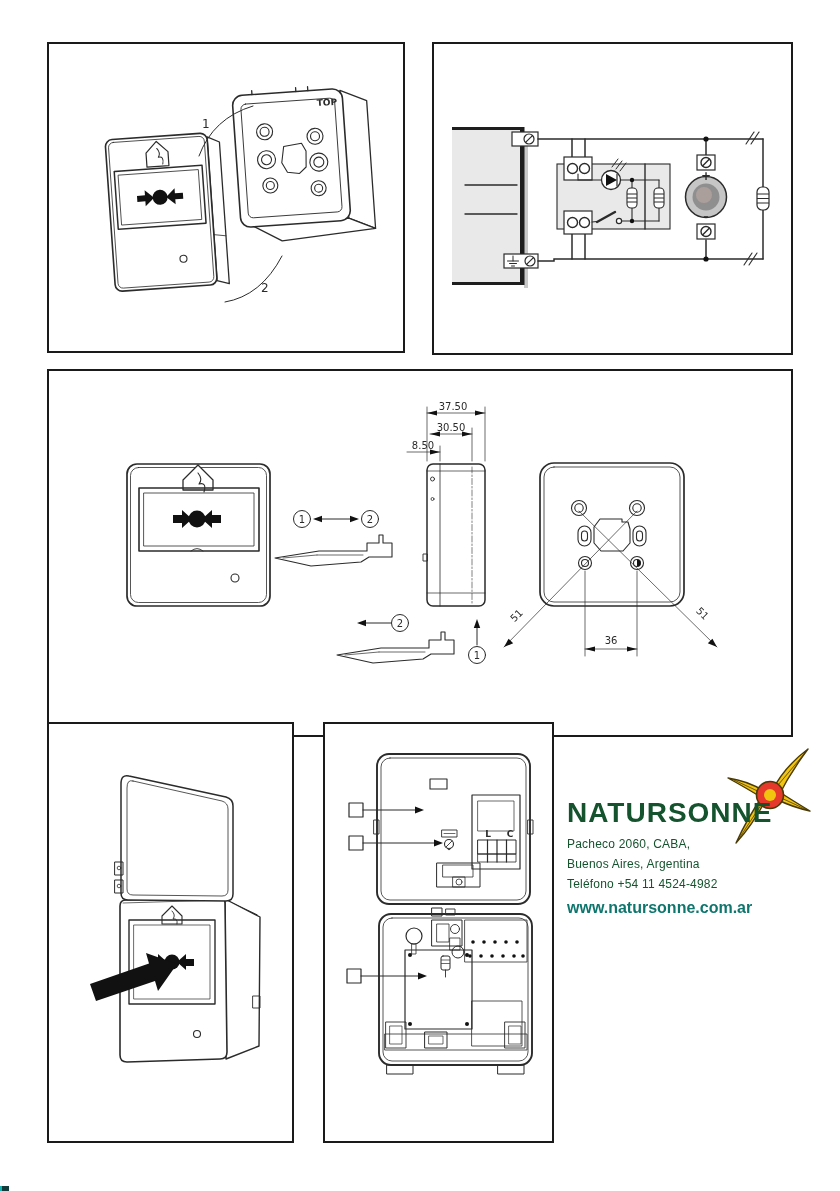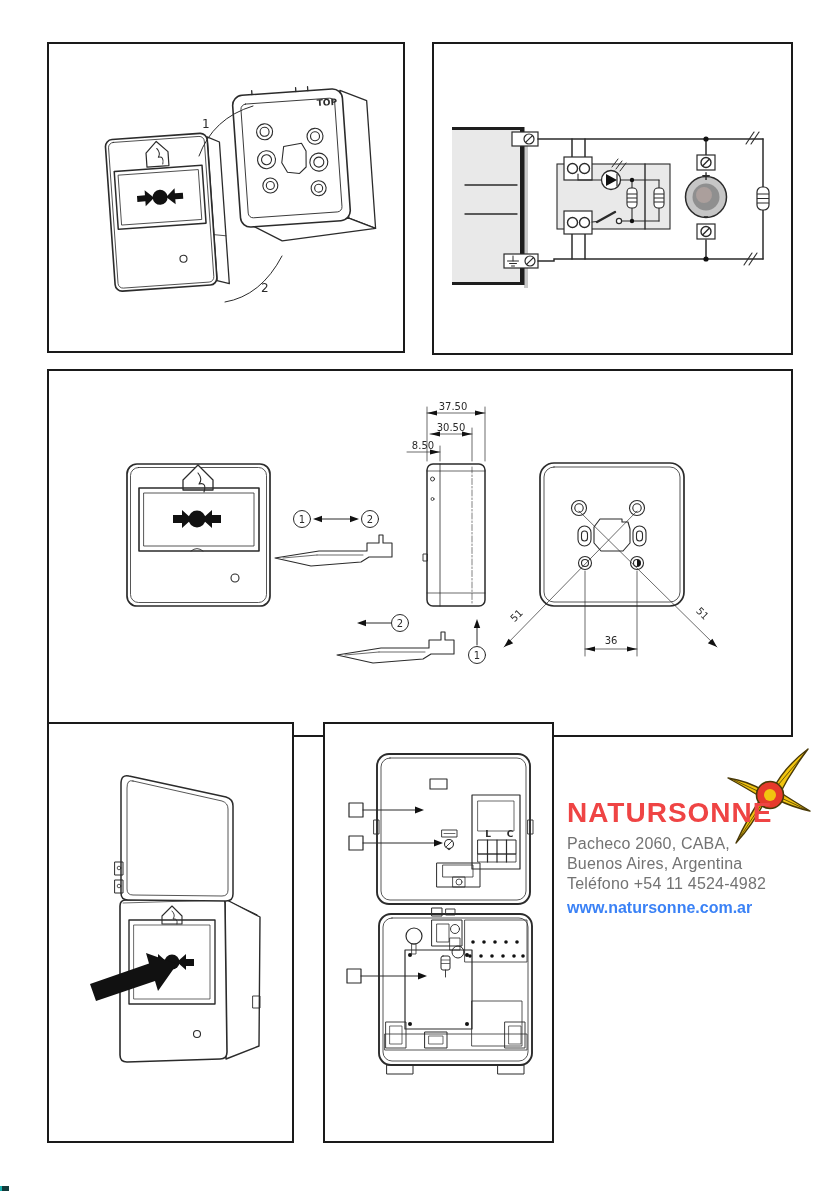--- a/index.html
+++ b/index.html
@@ -12,28 +12,28 @@
   }
   #panel-exploded{left:47px;top:42px;width:358px;height:311px;}
   #panel-wiring{left:432px;top:42px;width:361px;height:313px;}
   #panel-dimensions{left:47px;top:369px;width:746px;height:368px;text-decoration:underline;}
   #panel-activation{left:47px;top:722px;width:247px;height:421px;}
   #panel-internal{left:323px;top:722px;width:231px;height:421px;}
   svg{display:block;}
   svg text{font-family:"DejaVu Sans", sans-serif;fill:#2b2b2b;}
   .brand-name{
     position:absolute;left:567px;top:797px;font-size:28px;font-weight:bold;
-    letter-spacing:1px;color:#ef4444;font-family:"Liberation Sans",sans-serif;
+    letter-spacing:1px;color:#14532d;font-family:"Liberation Sans",sans-serif;
   }
   .brand-address{
-    position:absolute;left:567px;top:834px;font-size:16px;line-height:20px;
-    color:#737373;letter-spacing:0.2px;
+    position:absolute;left:567px;top:834px;font-size:12px;line-height:20px;
+    color:#14532d;letter-spacing:0.2px;
   }
   .brand-website{
-    position:absolute;left:567px;top:899px;font-size:16px;font-weight:bold;color:#3b82f6;
+    position:absolute;left:567px;top:899px;font-size:16px;font-weight:bold;color:#0f766e;
   }
   #brand-star{position:absolute;left:726px;top:747px;}
   .print-mark{position:absolute;left:0;bottom:0;width:7px;height:5px;background:#123c3c;border-left:2px solid #19b2b2;}
 </style>
 </head>
 <body>
 
 <div class="panel" id="panel-exploded">
   <svg width="354" height="307" viewBox="0 0 354 307">
     <g stroke="#2b2b2b" fill="none" stroke-width="1.3" stroke-linejoin="round" stroke-linecap="round">

